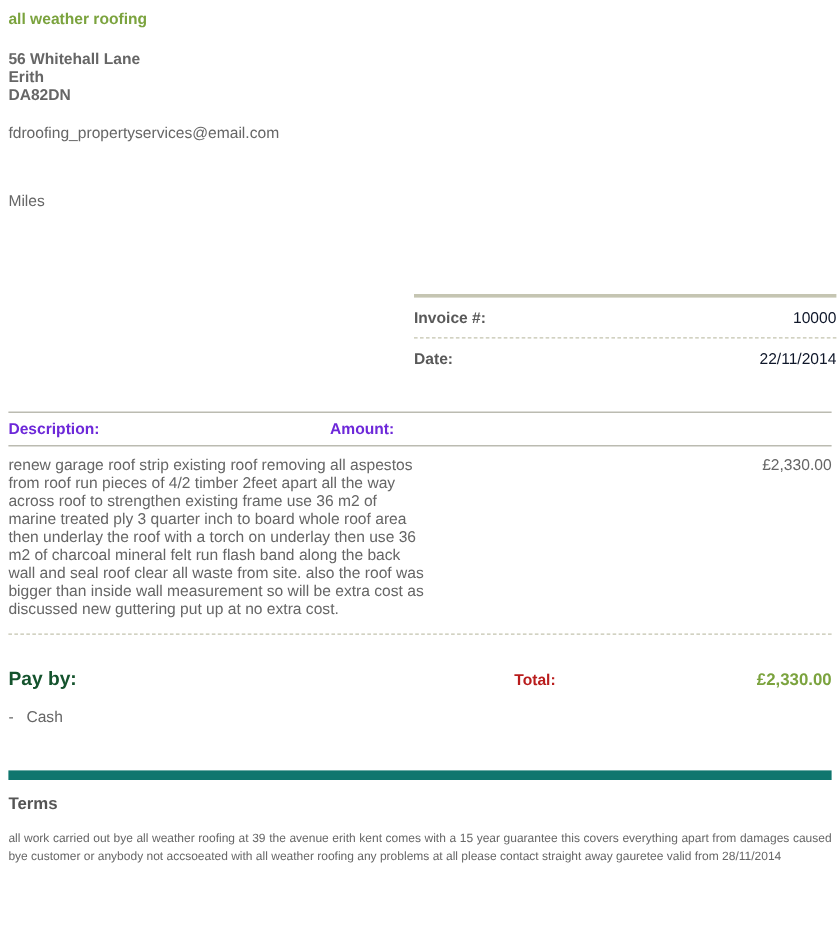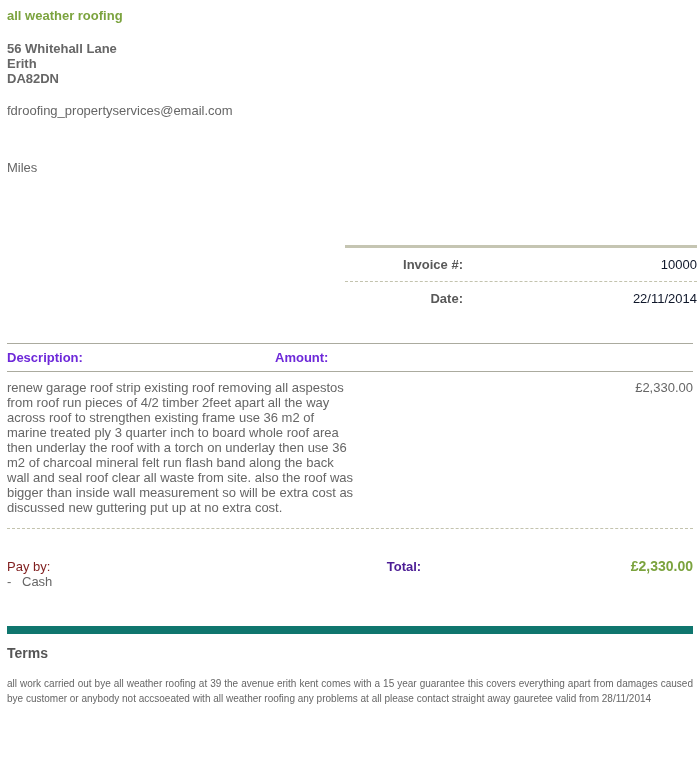--- a/index.html
+++ b/index.html
@@ -28,21 +28,21 @@
     margin-left:338px;      
     width:352px;
     border-top:3px solid #c5c5b2;
   }
   .meta-row{
     display:flex;align-items:center;
     padding:9px 0;
   }
   .meta-row.first{border-bottom:1px dashed #c3c3ae;}
   .meta-label{
-    width:118px;text-align:right;
+    width:118px;text-align:left;
     font-size:13px;line-height:15px;font-weight:bold;color:#595959;
   }
   .meta-value{
     flex:1;text-align:right;
     font-size:13px;line-height:15px;color:#0f172a;
   }
 
   
   .items-header{
     margin-top:28px;
@@ -69,26 +69,26 @@
     flex:1;text-align:right;
     font-size:13px;line-height:15px;color:#666666;
   }
 
   
   .items-footer{
     display:flex;
     padding-top:30px;
   }
   .payby{width:338px;}
-  .payby-label{font-size:13px;line-height:15px;font-weight:normal;color:#7f1d1d;}
-  .payby-method{margin-top:0;font-size:13px;line-height:15px;color:#666666;}
+  .payby-label{font-size:16px;line-height:15px;font-weight:bold;color:#14532d;}
+  .payby-method{margin-top:16px;font-size:13px;line-height:15px;color:#666666;}
   .payby-method .dash{display:inline-block;width:15px;}
   .total-label{
-    width:118px;text-align:center;
-    font-size:13px;line-height:15px;font-weight:bold;color:#4c1d95;
+    width:118px;text-align:right;
+    font-size:13px;line-height:15px;font-weight:bold;color:#b91c1c;
   }
   .total-value{
     flex:1;text-align:right;
     font-size:14px;line-height:15px;font-weight:bold;color:#7ba33e;
   }
 
   
   .terms{
     margin-top:37px;
     border-top:8px solid #0f766e;

